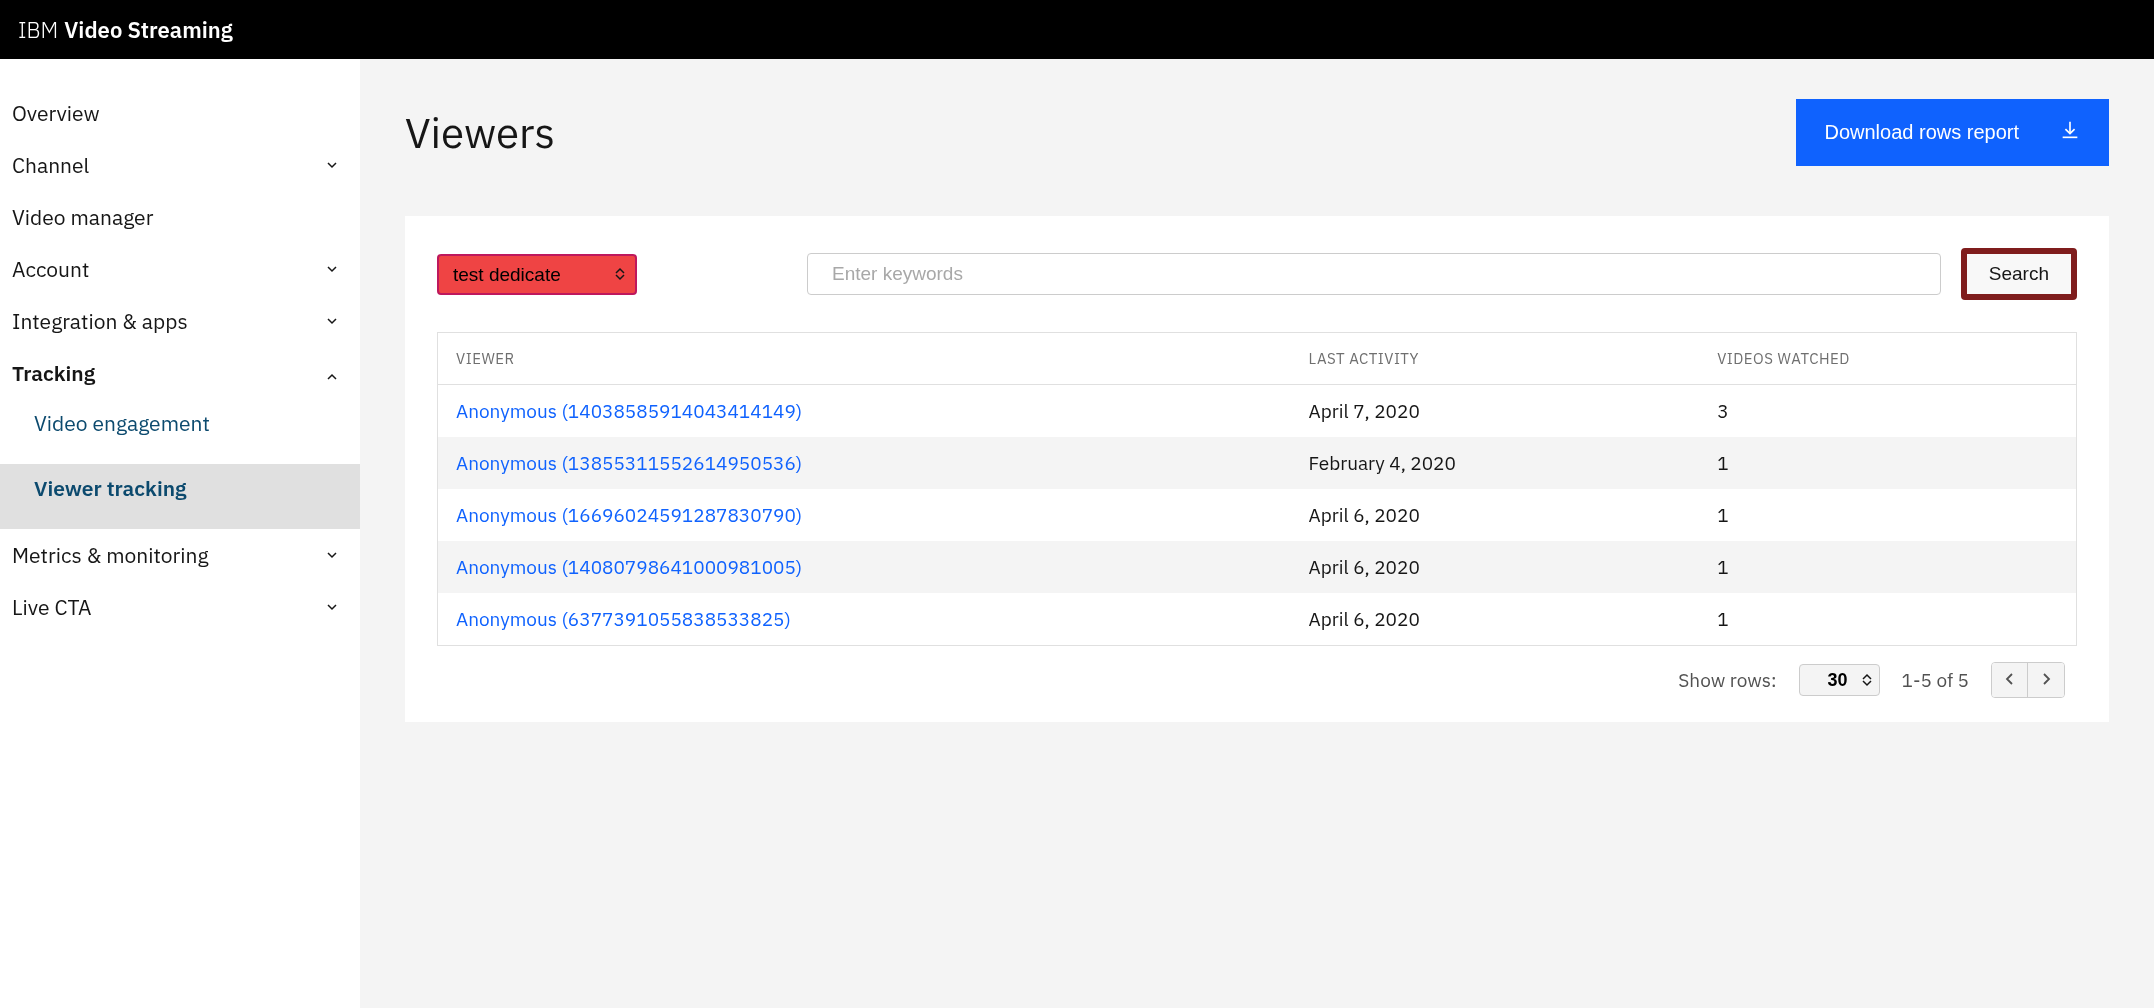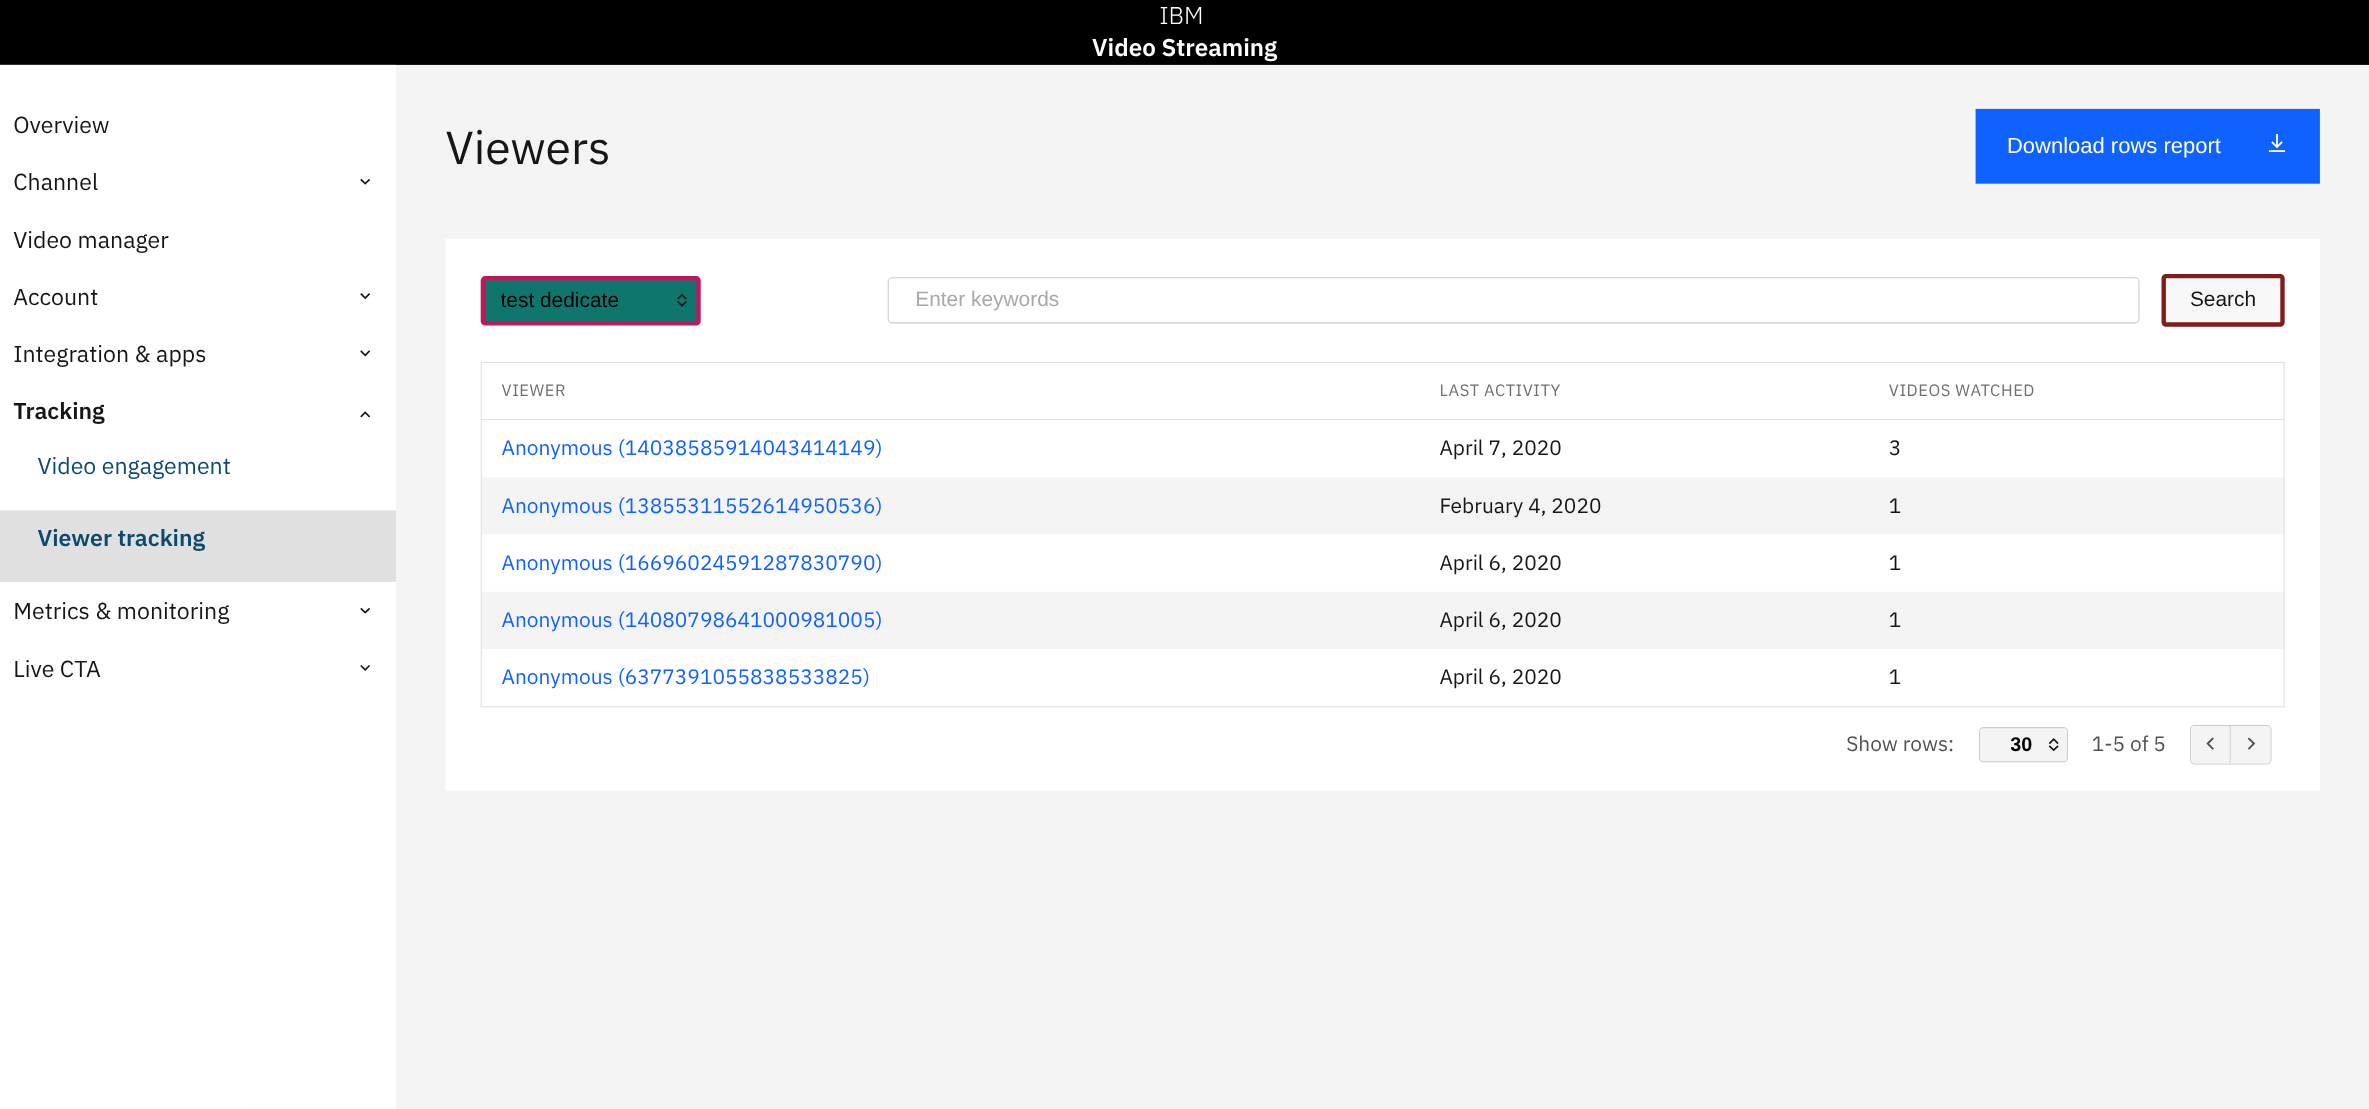--- a/index.html
+++ b/index.html
@@ -1,18 +1,18 @@
 <!DOCTYPE html>
 <html><head>
   <meta charset="utf-8">
   <style>
     * { margin: 0; padding: 0; box-sizing: border-box; }
     body { font-family: "IBM Plex Sans", -apple-system, BlinkMacSystemFont, "Segoe UI", Helvetica, Arial, sans-serif; background: #f4f4f4; }
     
-    .topbar { background: #000; color: #fff; height: 59px; display: flex; align-items: center; padding: 0 18px; font-size: 22px; flex-direction: column; }
+    .topbar { background: #000; color: #fff; height: 59px; display: flex; align-items: center; padding: 0 18px; font-size: 22px; }
     .topbar .brand-bold { font-weight: 600; }
     .topbar .brand-light { font-weight: 300; margin-right: 6px; }
 
     .layout { display: flex; min-height: calc(100vh - 59px); }
     
     .sidebar { width: 360px; background: #fff; padding-top: 28px; }
     .nav-item { display: flex; align-items: center; justify-content: space-between; padding: 12px 18px 12px 12px; font-size: 21px; color: #161616; cursor: pointer; }
     .nav-item.expanded { font-weight: 600; align-items: flex-end; }
     .nav-subitem { padding: 10px 18px 27px 34px; font-size: 21px; color: #0c4a6e; cursor: pointer; }
     .nav-subitem.active { background: #e0e0e0; font-weight: 600; }
@@ -21,27 +21,27 @@
 
     .main { flex: 1; padding: 40px 45px; }
     .page-header { display: flex; justify-content: space-between; align-items: center; margin-bottom: 50px; }
     .page-title { font-size: 42px; font-weight: 400; color: #161616; }
     .download-btn { background: #0f62fe; color: #fff; border: none; padding: 20px 28px; font-size: 20px; display: flex; align-items: center; gap: 40px; cursor: pointer; }
     .download-btn svg { width: 22px; height: 22px; }
 
     .card { background: #fff; padding: 32px 32px 24px 32px; }
     .controls { display: flex; gap: 20px; align-items: center; margin-bottom: 32px; }
     .select-wrap { position: relative; }
-    .select-input { border: 4px solid #be185d; border-radius: 4px; background: #0f766e; padding: 8px 42px 8px 14px; font-size: 19px; min-width: 200px; cursor: pointer; appearance: none; }
+    .select-input { border: 2px solid #be185d; border-radius: 4px; background: #ef4444; padding: 8px 42px 8px 14px; font-size: 19px; min-width: 200px; cursor: pointer; appearance: none; }
     .select-carets { position: absolute; right: 12px; top: 50%; transform: translateY(-50%); pointer-events: none; display: flex; flex-direction: column; gap: 0; }
     .select-carets svg { width: 10px; height: 7px; display: block; }
     .spacer-small { width: 130px; }
     .keyword-input { flex: 1; border: 1px solid #ccc; border-radius: 4px; padding: 9px 24px; font-size: 19px; color: #701a75; }
     .keyword-input::placeholder { color: #a8a8a8; }
-    .search-btn { border: 4px solid #7f1d1d; background: #f8f8f8; padding: 9px 22px; font-size: 19px; border-radius: 4px; cursor: pointer; color: #161616; }
+    .search-btn { border: 6px solid #7f1d1d; background: #f8f8f8; padding: 9px 22px; font-size: 19px; border-radius: 4px; cursor: pointer; color: #161616; }
 
     .data-table { width: 100%; border-collapse: collapse; border: 1px solid #e0e0e0; }
     .data-table thead th { text-align: left; font-size: 15px; font-weight: 400; color: #6f6f6f; letter-spacing: 0.5px; padding: 16px 18px; border-bottom: 1px solid #e0e0e0; background: #fff; }
     .data-table tbody td { padding: 14px 18px; font-size: 19px; color: #161616; }
     .data-table tbody tr:nth-child(even) { background: #f4f4f4; }
     .data-table tbody tr:nth-child(odd) { background: #fff; }
     .viewer-link { color: #0f62fe; text-decoration: none; cursor: pointer; }
 
     .table-footer { display: flex; justify-content: flex-end; align-items: center; gap: 22px; padding: 16px 12px 0 0; font-size: 19px; color: #525252; }
     .rows-select-wrap { position: relative; }

